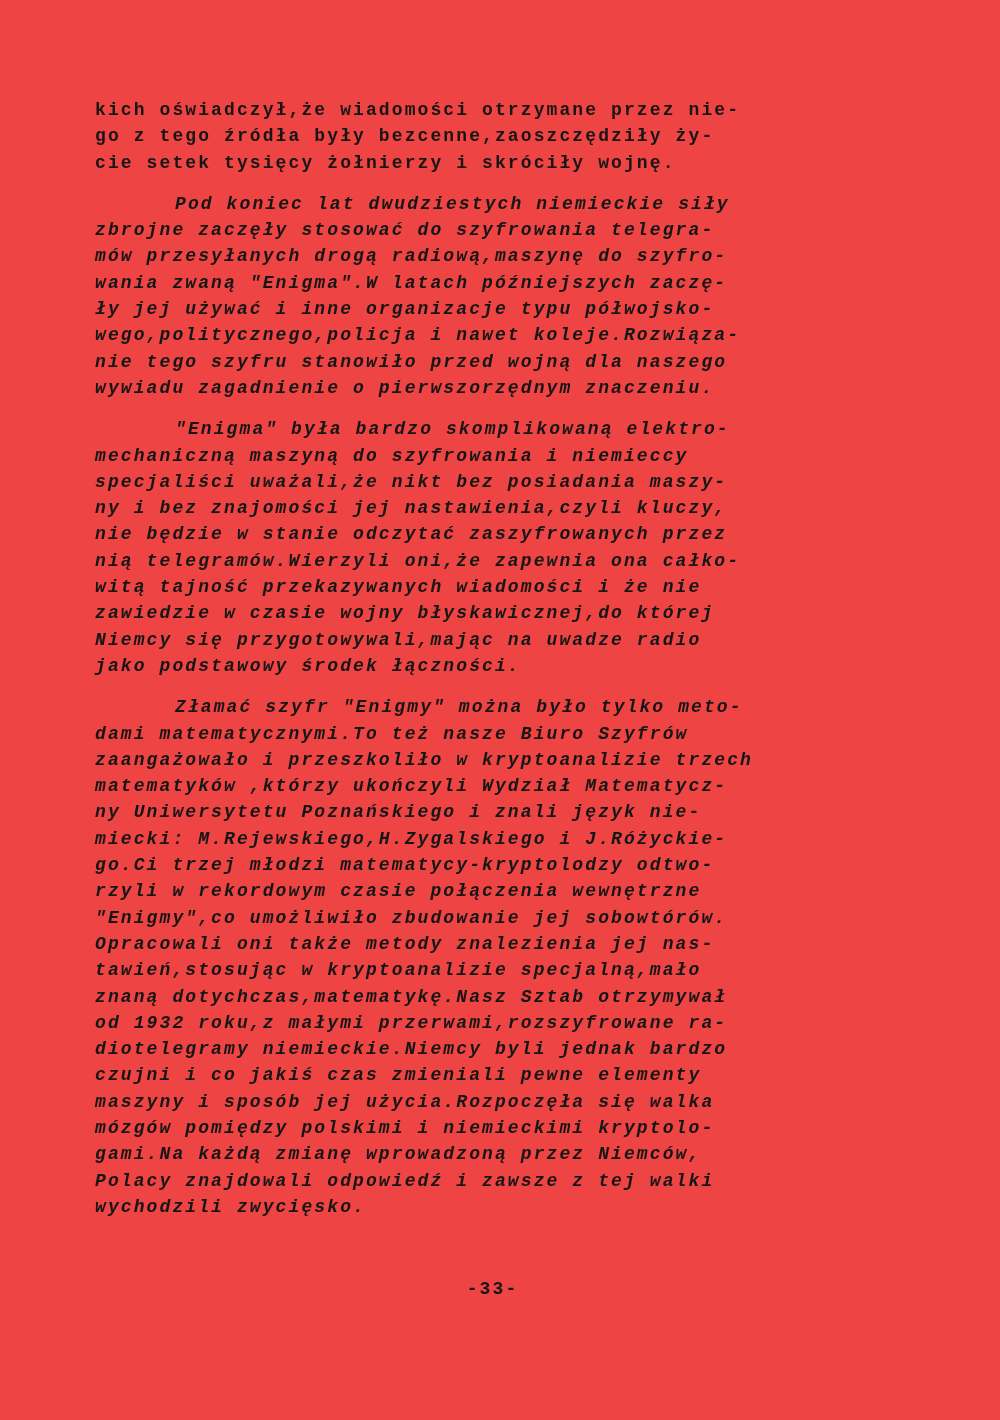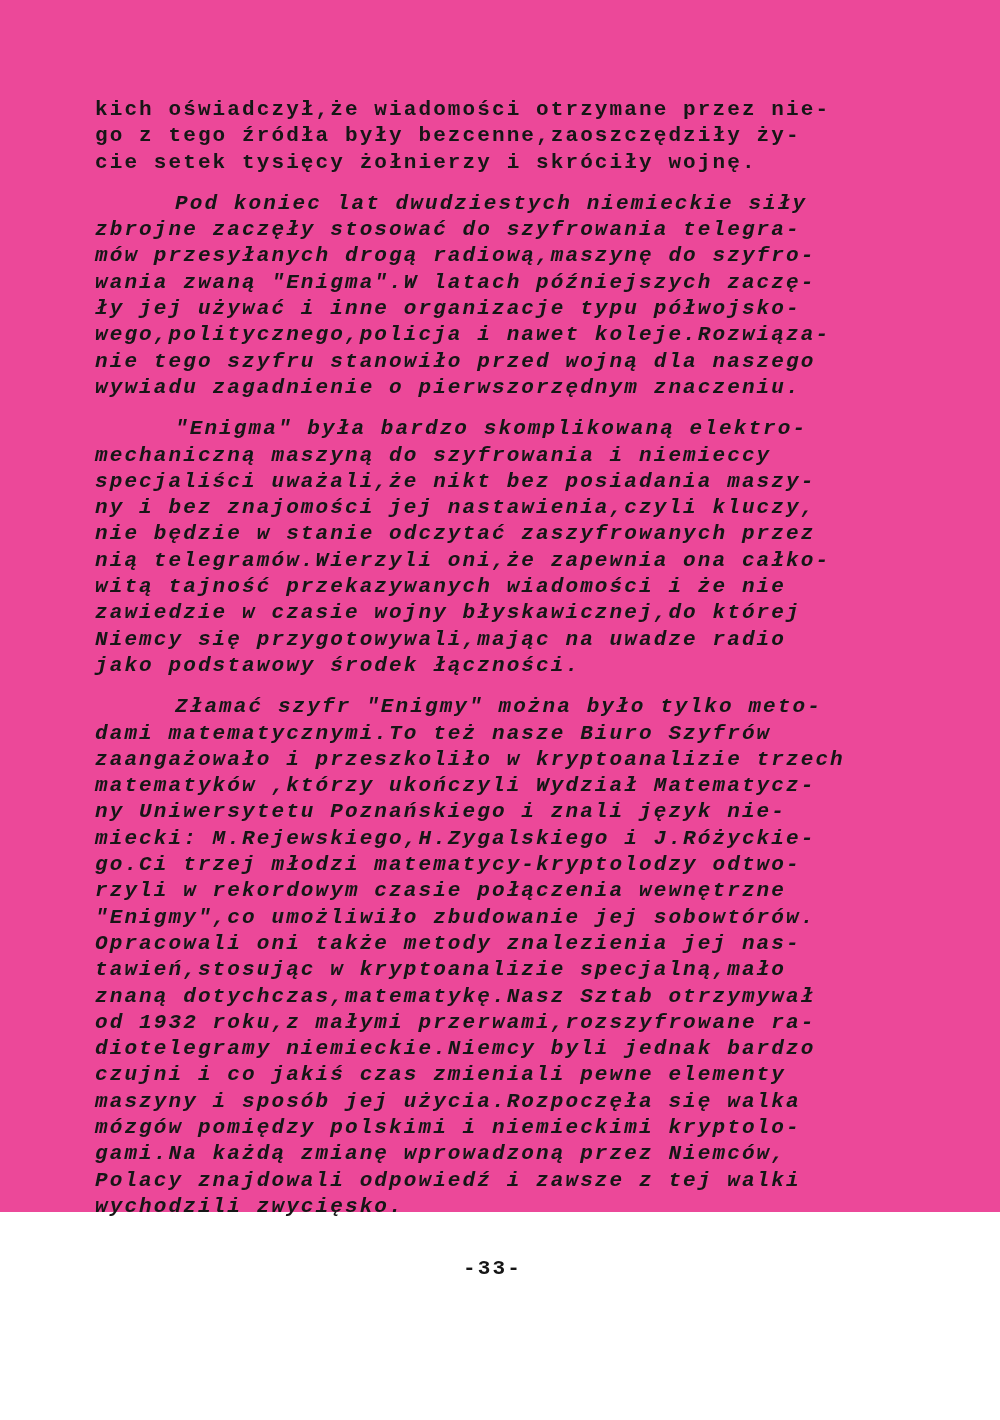--- a/index.html
+++ b/index.html
@@ -9,41 +9,41 @@
   }
   body {
     width: 1000px;
     height: 1420px;
     overflow: hidden;
     position: relative;
   }
   .page {
     box-sizing: border-box;
     width: 1000px;
-    height: 1212px;
-    background: #ec4899;
+    height: 1420px;
+    background: #ef4444;
     padding: 97px 20px 0 95px;
     font-family: "Liberation Mono", "DejaVu Sans Mono", monospace;
     font-weight: 700;
-    font-size: 21px;
+    font-size: 18px;
     line-height: 26.3px;
     letter-spacing: 2.1px;
     color: #161616;
     -webkit-font-smoothing: antialiased;
   }
   .para {
     margin: 0 0 15px 0;
     white-space: pre-wrap;
   }
   .para.indented {
     text-indent: 80px;
     font-style: italic;
   }
   .page-number {
-    margin-top: 36px;
+    margin-top: 56px;
     width: 100%;
     text-align: center;
     position: relative;
     left: -45px;
     white-space: pre;
   }
 </style>
 </head>
 <body>
 

